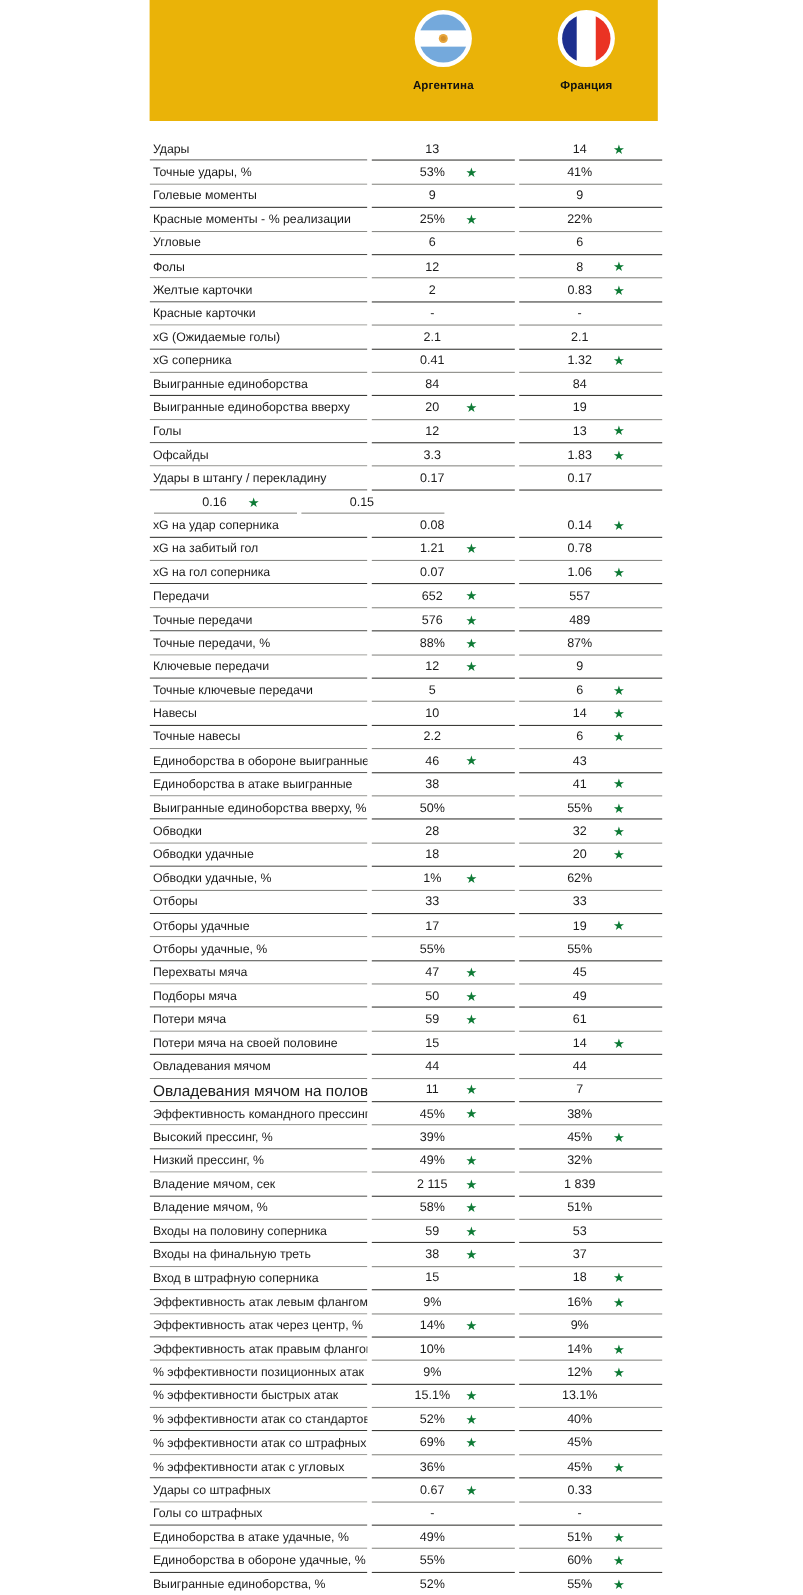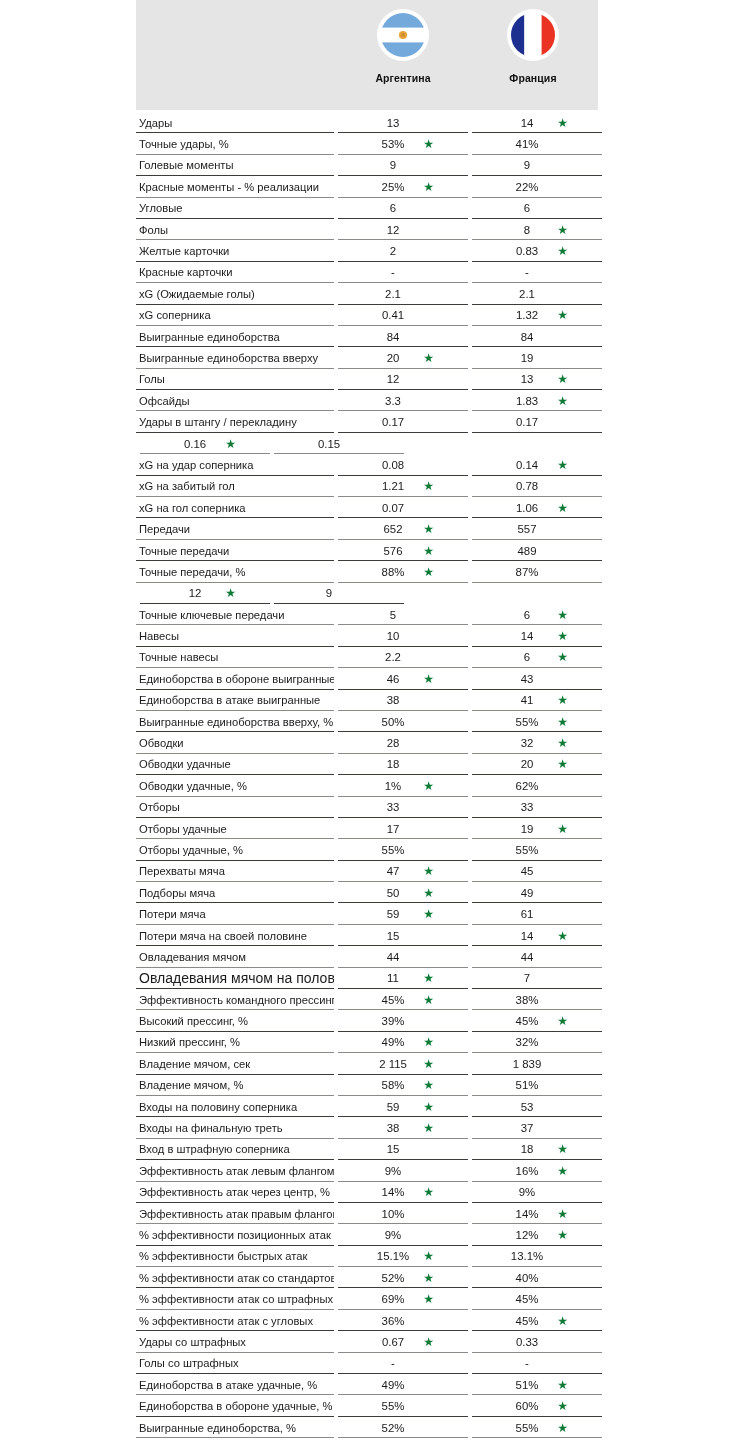--- a/index.html
+++ b/index.html
@@ -7,21 +7,21 @@
     width:730px;height:1450px;overflow:hidden;
     font-family:"Liberation Sans","DejaVu Sans",sans-serif;
     color:#1b1b1b;
   }
   #sheet{
     position:absolute;left:136px;top:0;width:462px;height:1450px;
   }
 
   
   .hdr{
-    background:#e5e5e5;
+    background:#eab308;
     height:110px;
     display:flex;
     align-items:flex-start;
   }
   .hdr-spacer{width:202px;flex:0 0 202px;}
   .hdr-team{
     width:130px;flex:0 0 130px;
     display:flex;flex-direction:column;align-items:center;
     padding-top:9px;
   }
@@ -32,21 +32,21 @@
     display:block;
   }
   .flag svg{display:block;width:52px;height:52px;}
   .team-name{
     margin-top:11px;
     font-size:10.5px;font-weight:bold;color:#111111;
     letter-spacing:.1px;white-space:nowrap;
   }
 
   
-  .rows{padding-top:2px;}
+  .rows{padding-top:15px;}
   .row{
     display:flex;
     height:21.4px;
     align-items:stretch;
   }
   .cell{
     position:relative;
     display:flex;align-items:center;
     box-sizing:border-box;
   }
@@ -385,20 +385,21 @@
         <div class="cell c-val">
           <span class="num">88%</span>
           <span class="star">★</span>
         </div>
         <div class="gap"></div>
         <div class="cell c-val">
           <span class="num">87%</span>
         </div>
       </div>
       <div class="row">
+        <div class="cell c-label">Ключевые передачи</div>
         <div class="gap"></div>
         <div class="cell c-val">
           <span class="num">12</span>
           <span class="star">★</span>
         </div>
         <div class="gap"></div>
         <div class="cell c-val">
           <span class="num">9</span>
         </div>
       </div>

